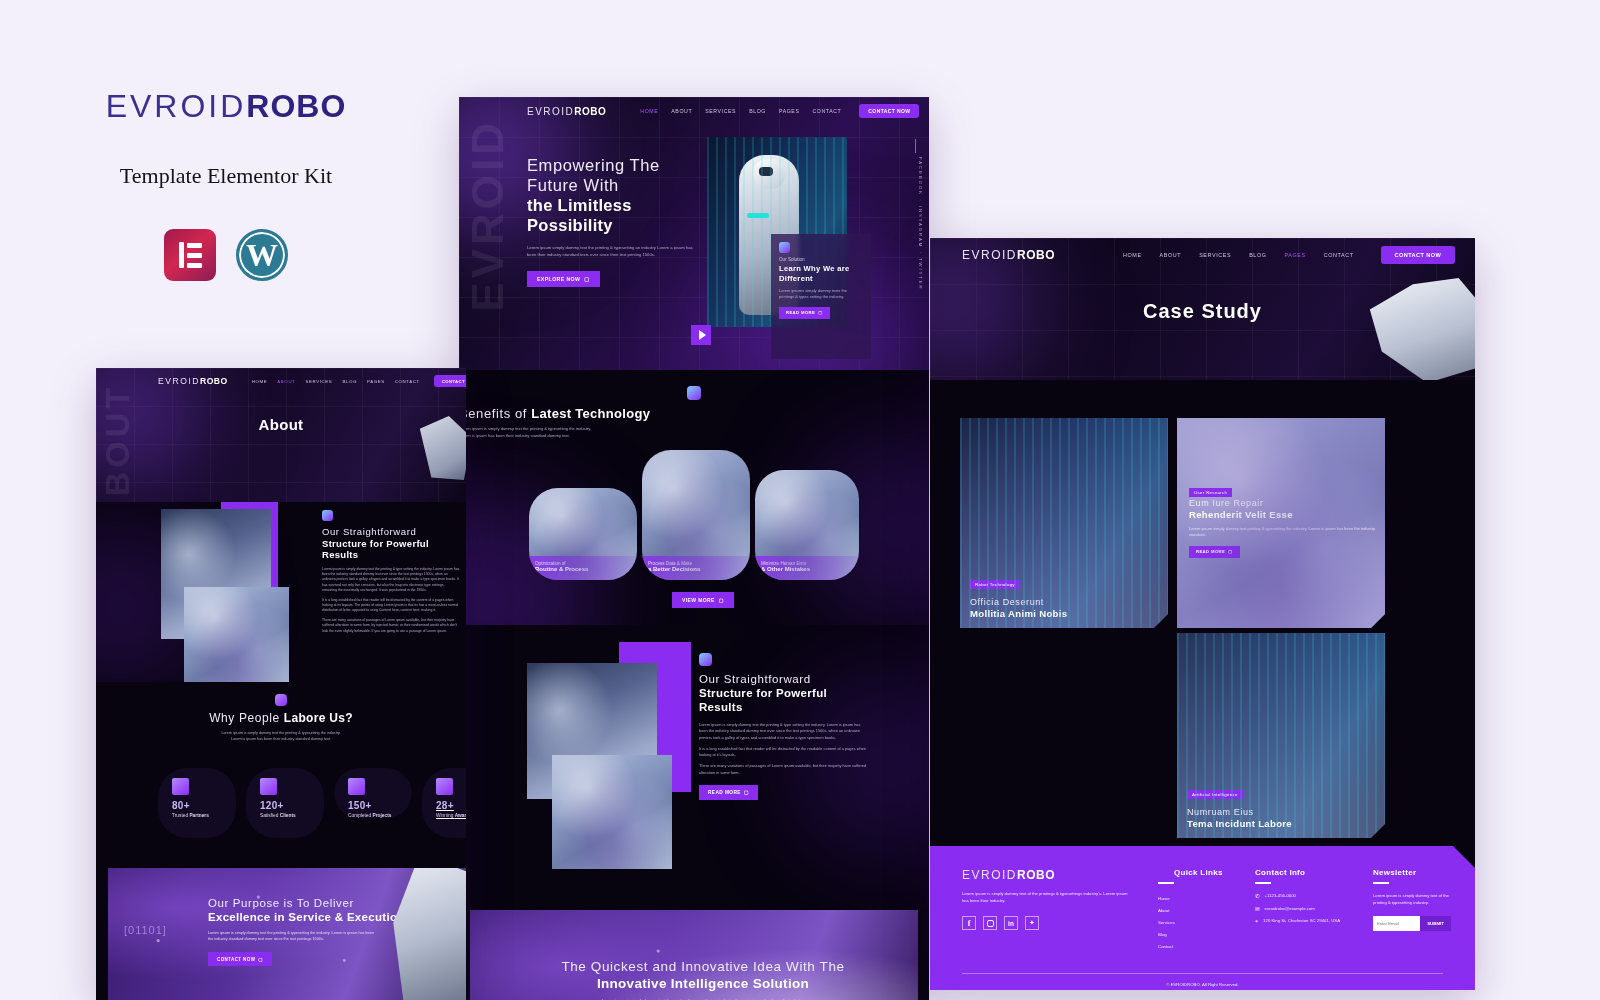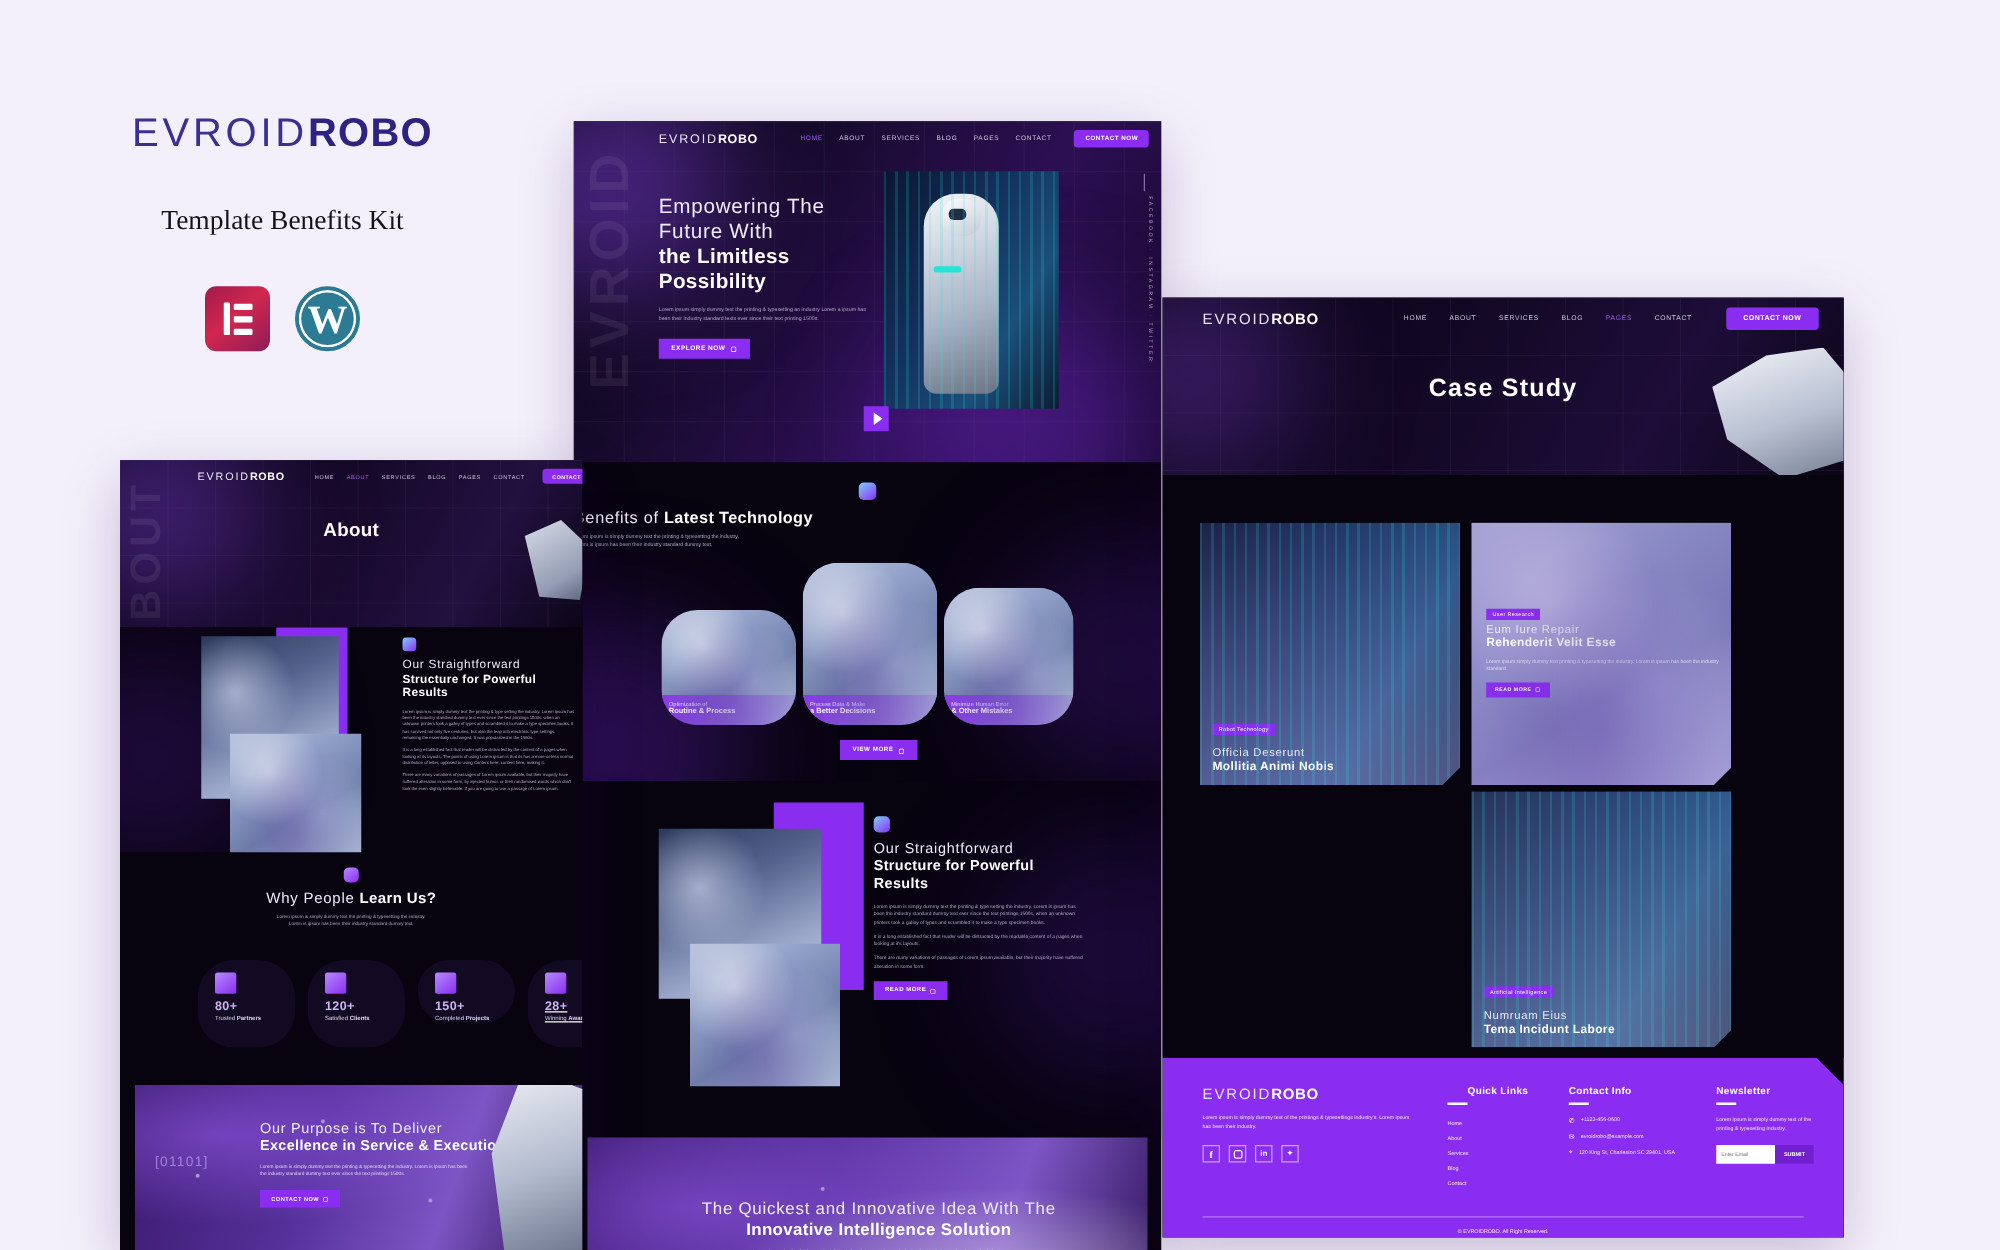--- a/index.html
+++ b/index.html
@@ -91,21 +91,21 @@
 </style>
 </head>
 <body>
 
 <div class="stage">
 
   <div class="brand-panel">
     <div class="brand-logo">
       <span class="l1">EVROID</span><span class="l2">ROBO</span>
     </div>
-    <div class="brand-sub">Template Benefits Kit</div>
+    <div class="brand-sub">Template Elementor Kit</div>
     <div class="brand-icons">
       <div class="ico-el">
         <div class="bars">
             <div class="bar-v"></div>
           <div class="bars-h">
               <div class="bar-h"></div>
               <div class="bar-h"></div>
               <div class="bar-h"></div>
             </div>
         </div>
@@ -162,20 +162,32 @@
              background:linear-gradient(150deg,#fff,#c3c9d6);"></div>
         <div style="position:absolute;left:52px;top:30px;width:14px;height:9px;border-radius:4px;background:#1f2e44;"></div>
         <div style="position:absolute;left:40px;top:76px;width:22px;height:5px;background:#24e3d8;border-radius:2px;"></div>
       </div>
 
       <div style="position:absolute;left:232px;top:228px;width:20px;height:20px;background:#8b2df0;
                   display:flex;align-items:center;justify-content:center;">
         <div style="width:0;height:0;border-left:7px solid #fff;border-top:5px solid transparent;border-bottom:5px solid transparent;margin-left:2px;"></div>
       </div>
 
+      <div style="position:absolute;left:312px;top:137px;width:100px;height:125px;
+                  background:rgba(46,22,82,.78);backdrop-filter:blur(2px);padding:8px 8px 0 8px;">
+        <div style="width:11px;height:11px;border-radius:3px;background:linear-gradient(140deg,#7fd0ff,#8b2df0);margin-bottom:4px;"></div>
+        <div style="font-size:4.6px;color:#cfc3e4;">Our Solution</div>
+        <div class="h-bold" style="font-size:7.6px;line-height:9.5px;margin-top:2px;">Learn Why We are</div>
+        <div class="h-bold" style="font-size:7.6px;line-height:9.5px;">Different</div>
+        <div class="ptxt" style="font-size:4px;line-height:6.2px;margin-top:5px;">Lorem ipsums simply dummy texts the printings &amp; types setting the industry.</div>
+        <div class="btn-sq" style="margin-top:6px;height:12px;padding:0 7px;font-size:4.2px;font-weight:700;gap:3px;">
+          <span>READ MORE</span>
+            <span>▢</span>
+        </div>
+      </div>
 
       <div class="vsocial" style="right:6px;top:60px;font-size:4.2px;">FACEBOOK  ·  INSTAGRAM  ·  TWITTER</div>
       <div style="position:absolute;right:13px;top:42px;width:1px;height:14px;background:#7f6ea0;"></div>
     </div>
 
     <div style="position:absolute;left:0;top:273px;width:470px;height:255px;overflow:hidden;background:#07030f;">
       <div class="glowL" style="left:-80px;top:120px;width:220px;height:220px;background:rgba(90,30,170,.4);"></div>
       <div class="glowL" style="right:-70px;top:60px;width:200px;height:200px;background:rgba(80,25,160,.32);"></div>
       <div style="text-align:left;padding-top:16px;">
         <div style="width:14px;height:14px;margin:0 auto 6px;border-radius:4px;background:linear-gradient(140deg,#7fd0ff,#8b2df0);"></div>
@@ -292,21 +304,21 @@
         <div class="ptxt" style="font-size:3.4px;line-height:5.4px;margin-top:6px;">Lorem ipsum is simply dummy text the printing &amp; type setting the industry. Lorem ipsum has been the industry standard dummy text ever since the text printings 1500s, when an unknown printers took a galley of types and scrambled it to make a type specimen books. It has survived not only five centuries, but also the leap into electronic type settings, remaining the essentially unchanged. It was popularized in the 1960s.</div>
         <div class="ptxt" style="font-size:3.4px;line-height:5.4px;margin-top:4px;">It is a long established fact that reader will be distracted by the content of a pages when looking at its layouts. The points of using Lorem ipsum is that its has a more-or-less normal distribution of letter, opposed to using Content here, content here, making it.</div>
         <div class="ptxt" style="font-size:3.4px;line-height:5.4px;margin-top:4px;">There are many variations of passages of Lorem ipsum available, but their majority have suffered alteration in some form, by injected humor, or their randomised words which don't look the even slightly believable. If you are going to use a passage of Lorem ipsum.</div>
       </div>
     </div>
 
     <div style="position:absolute;left:0;top:314px;width:370px;height:183px;overflow:hidden;background:#07030f;">
       <div style="text-align:center;padding-top:12px;">
         <div style="width:12px;height:12px;margin:0 auto 5px;border-radius:4px;background:linear-gradient(140deg,#b48bff,#8b2df0);"></div>
         <div style="font-size:12px;">
-          <span class="h-thin">Why People </span><span class="h-bold">Learn Us?</span>
+          <span class="h-thin">Why People </span><span class="h-bold">Labore Us?</span>
         </div>
         <div class="ptxt" style="font-size:3.7px;line-height:6px;margin-top:5px;">Lorem ipsum is simply dummy text the printing &amp; typesetting the industry.</div>
         <div class="ptxt" style="font-size:3.7px;line-height:6px;">Lorem is ipsum has been their industry standard dummy text.</div>
       </div>
 
       <div style="position:absolute;left:62px;top:86px;display:flex;gap:10px;">
         <div class="card-hex" style="width:78px;height:70px;background:#120a22;padding:10px 0 0 14px;">
           <div style="width:17px;height:17px;background:linear-gradient(140deg,#b48bff,#8b2df0);border-radius:2px;margin-bottom:5px;"></div>
           <div class="h-bold" style="font-size:10px;color:#cbb6f2;">80+</div>
           <div style="font-size:4.8px;margin-top:2px;color:#ddd4ee;"><span>Trusted </span><b>Partners</b></div>

